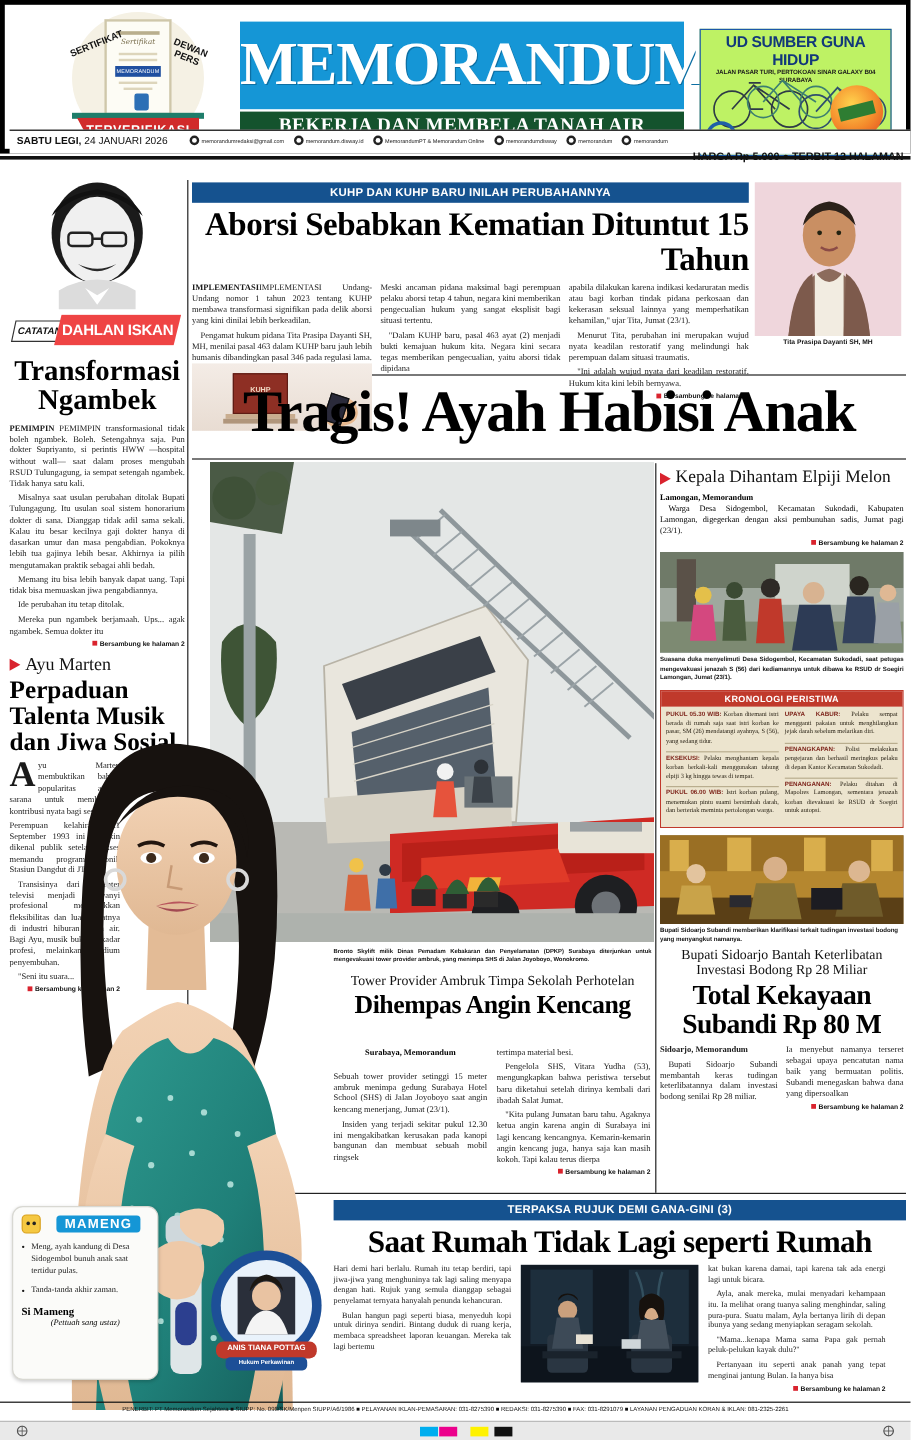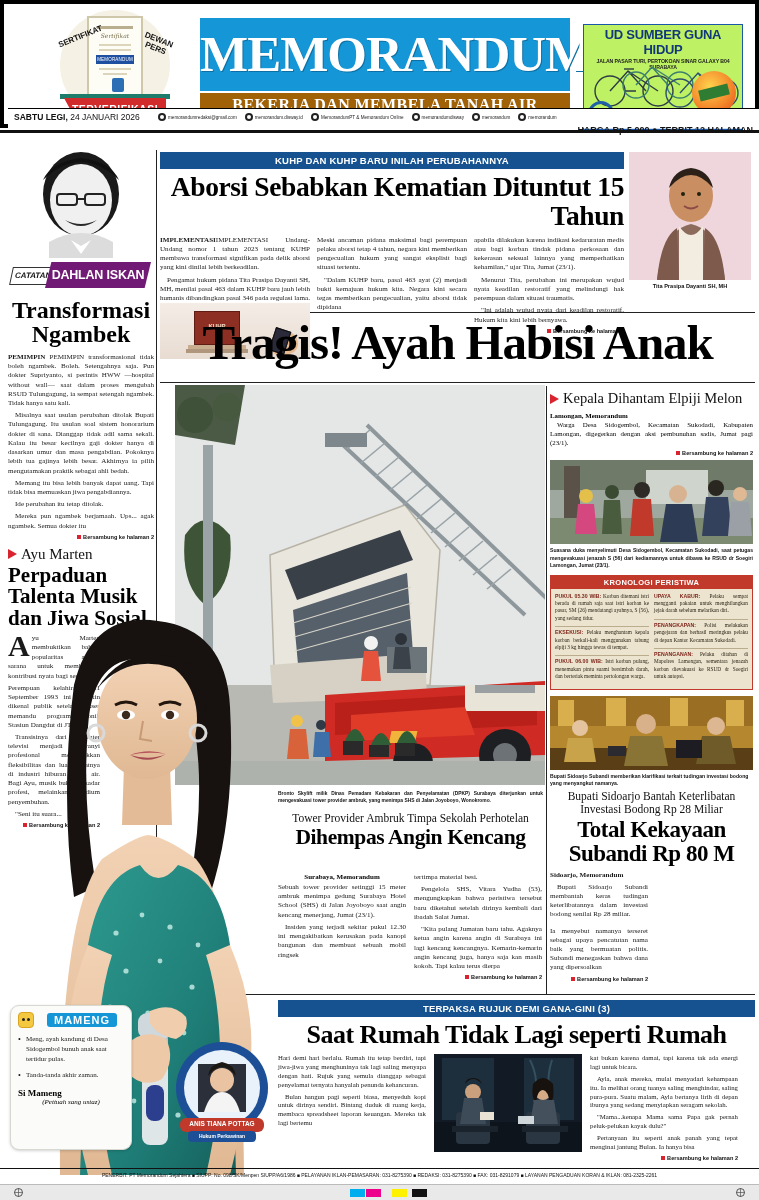--- a/index.html
+++ b/index.html
@@ -47,21 +47,21 @@
   .cert-ribbon span { color:#fff; font-weight:bold; font-size:10.5px; font-family:"Liberation Sans", sans-serif; letter-spacing:.5px;}
   .cert-ribbon-band { position:absolute; left:0; top:84px; width:110px; height:5px; background:#1e7d6a; }
 
   .mh-logo { position:absolute; left:196px; top:14px; width:370px; height:98px; }
   .mh-logo-blue { position:absolute; left:0; top:0; width:370px; height:73px; background:#1596d6; }
   .mh-logo-blue .wordmark {
     color:#fff; font-family:"Liberation Serif", serif; font-weight:bold;
     font-size:51px; line-height:73px; text-align:center; letter-spacing:-1px;
     text-shadow: 1px 1px 0 #0d6fa3;
   }
-  .mh-logo-red { position:absolute; left:0; top:75px; width:370px; height:23px; background:#a16207; }
+  .mh-logo-red { position:absolute; left:0; top:75px; width:370px; height:23px; background:#14532d; }
   .mh-logo-red .tagline {
     color:#fff; font-family:"Liberation Serif", serif; font-weight:bold;
     font-size:16px; line-height:23px; text-align:center; letter-spacing:.4px;
   }
 
   .ad-box { position:absolute; right:12px; top:20px; width:160px; height:106px; border:1px solid #1b57a8; background:#bef264; overflow:hidden;}
   .ad-title { color:#12387a; font-family:"Liberation Sans", sans-serif; font-weight:bold; font-size:13px; text-align:center; margin-top:2px; letter-spacing:-.3px;}
   .ad-sub { color:#1b1b1b; font-family:"Liberation Sans", sans-serif; font-weight:bold; font-size:5.2px; text-align:center; letter-spacing:-.1px; margin-top:1px;}
   .ad-bikes { position:absolute; left:0; top:26px; width:160px; height:60px; }
   .ad-footer { position:absolute; left:0; bottom:0; width:160px; height:14px; background:#cfe0f2; }
@@ -87,21 +87,21 @@
   .di-photo { position:relative; width:132px; height:108px; margin:0 auto; }
   .di-photo svg { display:block; }
   .di-tagbox { position:relative; width:140px; height:30px; margin:2px auto 0; }
   .di-catatan {
     position:absolute; left:0; top:7px; width:44px; height:18px; background:#fff;
     border:1.5px solid #333; transform:skewX(-12deg);
     font-family:"Liberation Sans", sans-serif; font-weight:bold; font-size:8px;
     text-align:center; line-height:16px; color:#111;
   }
   .di-name {
-    position:absolute; left:34px; top:2px; width:106px; height:26px; background:#701a75;
+    position:absolute; left:34px; top:2px; width:106px; height:26px; background:#ef4444;
     clip-path: polygon(6% 0,100% 0,94% 100%,0 100%);
     color:#fff; font-family:"Liberation Sans", sans-serif; font-weight:bold; font-size:12.5px;
     text-align:center; line-height:26px; letter-spacing:-.2px;
   }
   .di-title {
     font-family:"Liberation Serif", serif; font-weight:bold; font-size:24px; line-height:1.02;
     text-align:center; margin-top:8px; color:#000;
   }
   .body-text { font-family:"Liberation Serif", serif; font-size:7.1px; line-height:1.30; text-align:justify; color:#1a1a1a; }
   .body-text p { margin-top:3px; text-indent:7px;}
@@ -154,21 +154,21 @@
     position:absolute; left:278px; top:812px; width:265px; text-align:center;
     font-family:"Liberation Serif", serif; font-size:11.5px; color:#111;
   }
   .tower-head {
     position:absolute; left:278px; top:826px; width:265px; text-align:center;
     font-family:"Liberation Serif", serif; font-weight:bold; font-size:21.5px;
     line-height:1.05; color:#000; letter-spacing:-.4px;
   }
   .tower-body { position:absolute; left:278px; top:873px; width:265px; display:flex; gap:8px;}
   .tower-body > div { width:128px; }
-  .place-line { font-family:"Liberation Serif", serif; font-weight:bold; font-size:7px; text-align:center; margin-bottom:2px;}
+  .place-line { font-family:"Liberation Serif", serif; font-weight:bold; font-size:7px; text-align:center; margin-bottom:12px;}
 
   
   .woman { position:absolute; left:30px; top:615px; width:255px; height:560px; }
 
   
   .mameng {
     position:absolute; left:10px; top:1005px; width:122px; min-height:145px;
     background:#fbfbf9; border:1px solid #d8d8d2; border-radius:9px; padding:6px 7px;
     box-shadow:0 1px 3px rgba(0,0,0,.18);
   }
@@ -196,21 +196,21 @@
   .krono-body { background:#ece4ce; display:flex; gap:5px; padding:4px; }
   .krono-body > div { width:94px; }
   .krono-item { font-family:"Liberation Serif", serif; font-size:5.3px; line-height:1.4; color:#2a2316; border-top:1px solid #b9ad8e; padding-top:2px; margin-bottom:4px; text-align:justify;}
   .krono-item:first-child { border-top:0; padding-top:0;}
   .krono-item b { font-family:"Liberation Sans",sans-serif; font-weight:bold; font-size:5.2px; color:#7a1f16;}
 
   .sub-photo { width:203px; height:74px; margin-top:6px; background:#7c6a4c; overflow:hidden; position:relative;}
   .sub-cap { font-family:"Liberation Sans", sans-serif; font-weight:bold; font-size:5.1px; line-height:1.45; margin-top:3px; color:#111;}
   .sub-kicker { font-family:"Liberation Serif", serif; font-size:11.5px; text-align:center; line-height:1.12; margin-top:3px; color:#111;}
   .sub-head { font-family:"Liberation Serif", serif; font-weight:bold; font-size:23px; text-align:center; line-height:1.03; margin-top:2px; color:#000; letter-spacing:-.5px;}
-  .sub-body { display:flex; gap:7px; margin-top:5px;flex-direction:column;}
+  .sub-body { display:flex; gap:7px; margin-top:5px;}
   .sub-body > div { width:98px; }
 
   
   .bottom { position:absolute; left:278px; top:1000px; width:477px; }
   .bottom h2 { font-family:"Liberation Serif", serif; font-weight:bold; font-size:26px; text-align:center; margin-top:4px; line-height:1.05; color:#000; letter-spacing:-.5px;}
   .bottom-cols { display:flex; gap:8px; margin-top:6px; }
   .bottom-col { width:148px; }
   .bottom-img { width:148px; height:98px; background:#1d2733; position:relative; overflow:hidden;}
 
   

